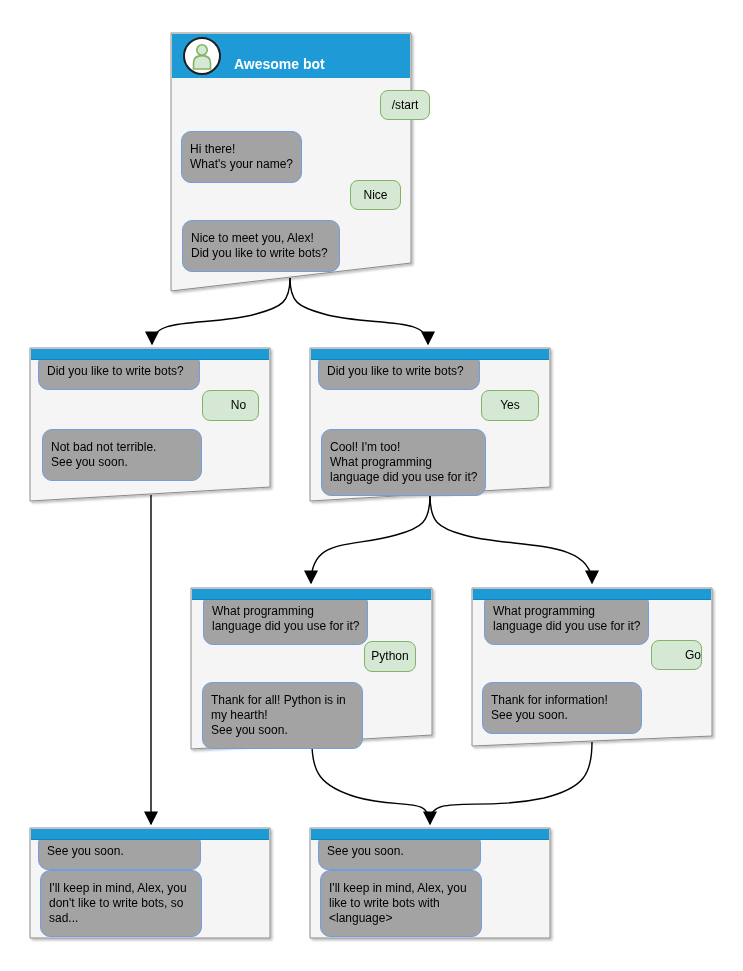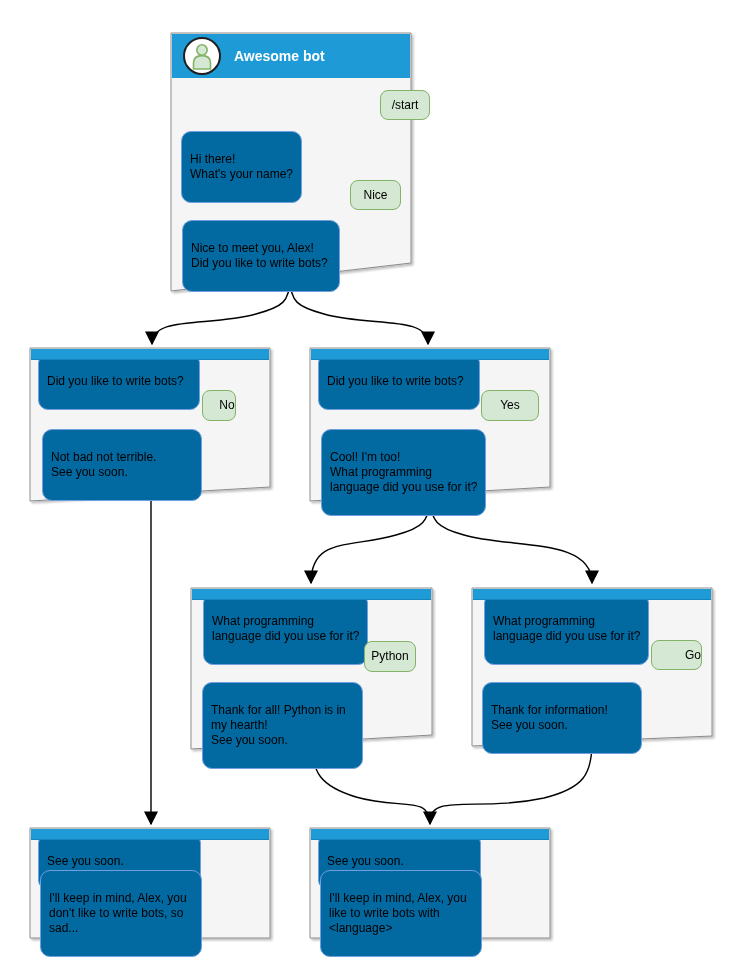--- a/index.html
+++ b/index.html
@@ -35,42 +35,42 @@
     width: 34px; height: 34px;
     background: #ffffff;
     border: 2px solid #1f1f1f;
     border-radius: 50%;
     display: flex;
     align-items: center;
     justify-content: center;
   }
   .chat-title {
     position: absolute;
-    left: 62px; top: 0; height: 44px;
+    left: 62px; top: 8px; height: 44px;
     display: flex; align-items: center;
     color: #ffffff;
     font-size: 14px;
     font-weight: bold;
     text-align: right;
   }
 
   
   .bubble {
     position: absolute;
     box-sizing: border-box;
     font-size: 12px;
     line-height: 15px;
     color: #000000;
     z-index: 20;
   }
   .bot {
-    background: #0369a1;
+    background: #a3a3a3;
     border: 1px solid #6f9fe0;
     border-radius: 10px;
-    padding: 20px 8px;
+    padding: 10px 8px;
     white-space: pre;
   }
   .user {
     background: #d5e8d4;
     border: 1px solid #82b366;
     border-radius: 8px;
     display: flex;
     align-items: center;
     justify-content: center;
     white-space: pre;
@@ -119,21 +119,21 @@
   </div>
   <div class="bubble user" style="left:351px; top:90px;  width:50px; height:30px;margin-left:29px;">/start</div>
   <div class="bubble bot" style="left:181px; top:131px; min-width:121px;">Hi there!
 What's your name?</div>
   <div class="bubble user" style="left:350px; top:180px; width:51px; height:30px;">Nice</div>
   <div class="bubble bot" style="left:182px; top:220px; min-width:158px;">Nice to meet you, Alex!
 Did you like to write bots?</div>
 
   <div class="strip" style="left:31px; top:349px; width:238px;"></div>
   <div class="bubble bot" style="left:38px; top:353px; min-width:162px;">Did you like to write bots?</div>
-  <div class="bubble user" style="left:202px; top:390px; width:34px; height:31px;padding-left:16px;">No</div>
+  <div class="bubble user" style="left:202px; top:390px; width:57px; height:31px;padding-left:16px;">No</div>
   <div class="bubble bot" style="left:42px; top:429px; min-width:160px;">Not bad not terrible.
 See you soon.</div>
 
   <div class="strip" style="left:311px; top:349px; width:238px;"></div>
   <div class="bubble bot" style="left:318px; top:353px; min-width:162px;">Did you like to write bots?</div>
   <div class="bubble user" style="left:481px; top:390px; width:58px; height:31px;">Yes</div>
   <div class="bubble bot" style="left:321px; top:429px; min-width:159px;">Cool! I'm too!
 What programming
 language did you use for it?</div>
 

